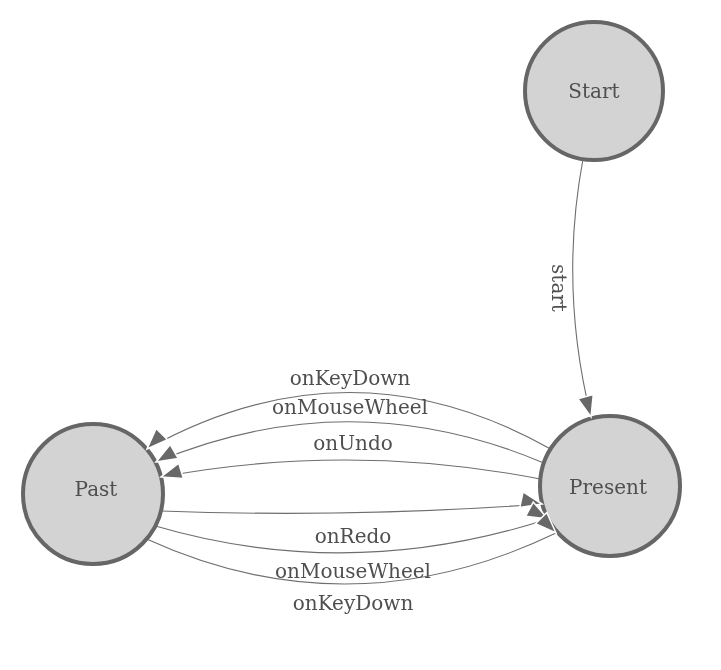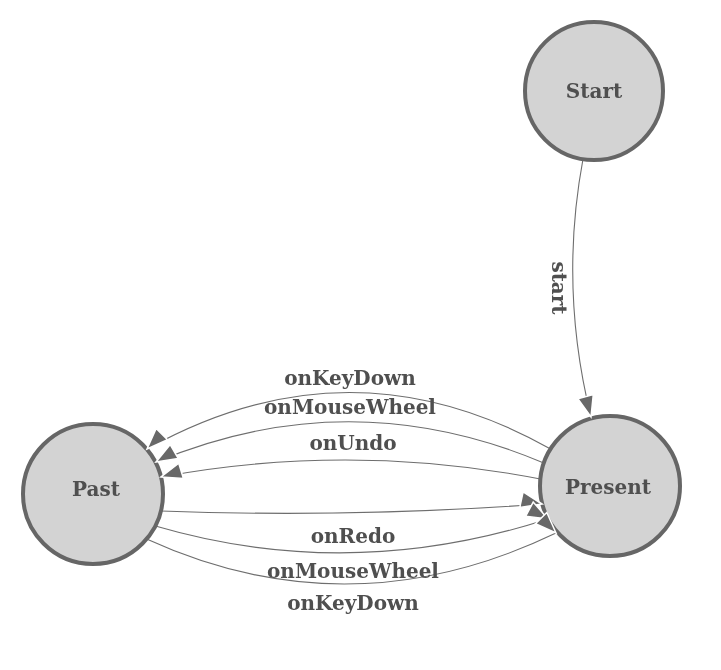--- a/index.html
+++ b/index.html
@@ -6,21 +6,20 @@
     margin: 0;
     padding: 0;
     background: var(--bg, #ffffff);
     width: 721px;
     height: 670px;
     overflow: hidden;
   }
   .diagram-wrap {
     width: 721px;
     height: 670px;
-    font-weight: bold;
   }
   svg.diagram {
     font-family: "DejaVu Serif", "Liberation Serif", serif;
     display: block;
   }
   .node-circle {
     fill: var(--node-fill, #d3d3d3);
     stroke: var(--node-stroke, #666666);
     stroke-width: 4;
   }

